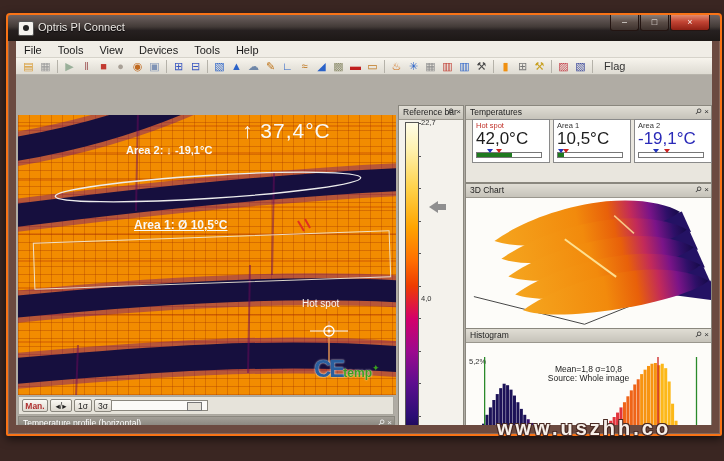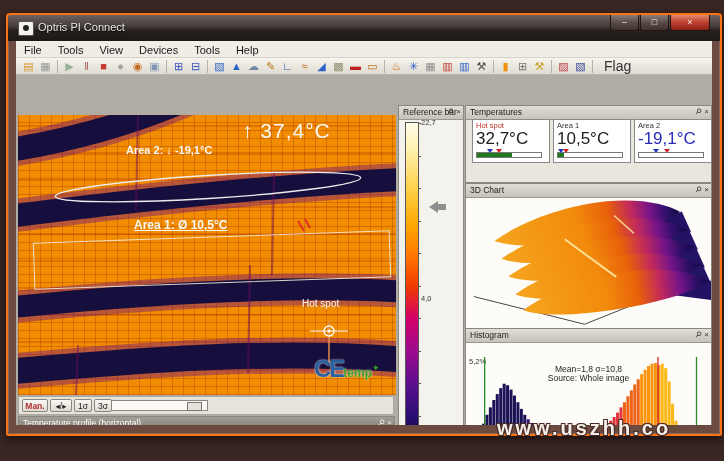--- a/index.html
+++ b/index.html
@@ -29,21 +29,21 @@
   
   .menubar{left:0;top:0;width:100%;height:16px;background:#f0ede6;
            border-bottom:1px solid #d6d3ca;display:flex;align-items:flex-end;}
   .menu-item{font-size:11px;color:#1a1a1a;padding:1px 8px;cursor:default;}
   .toolbar{left:0;top:17px;width:100%;height:17px;display:flex;align-items:center;
            background:linear-gradient(#f7f4ed,#dedbd2);border-bottom:1px solid #b8b5ac;
            padding-left:4px;box-sizing:border-box;}
   .ticon{width:17px;height:15px;font-size:11px;line-height:15px;text-align:center;
          flex:0 0 auto;cursor:default;}
   .tsep{width:1px;height:13px;background:#b5b2a9;margin:0 3px;flex:0 0 auto;}
-  .flag-btn{font-size:14px;color:#333;padding:1px 6px;margin-left:2px;}
+  .flag-btn{font-size:11px;color:#333;padding:1px 6px;margin-left:2px;}
   
   .workspace{left:0;top:34px;width:696px;height:350px;background:#b0aca4;}
   
   .panel{position:absolute;background:#f4f2ec;border:1px solid #8a877e;box-sizing:border-box;}
   .phead{position:relative;height:13px;background:linear-gradient(#e0ddd4,#c6c3ba);
          border-bottom:1px solid #9a978e;font-size:8.5px;color:#222;
          line-height:12px;padding-left:4px;}
   .phead.dark{background:linear-gradient(#a4a098,#7e7a72);color:#fff;}
   .ptools{position:absolute;right:2px;top:0;font-size:8px;line-height:12px;color:#333;}
   .phead.dark .ptools{color:#eee;}
@@ -262,21 +262,21 @@
       </div>
 
       <div class="panel tempspanel">
         <div class="phead">
           <span>Temperatures</span>
           <span class="ptools"><span class="pin">⚲</span><span>×</span></span>
         </div>
         <div id="tempboxes">
             <div class="tempbox" style="left: 6px;">
               <div class="tlabel" style="color: rgb(192, 48, 40);">Hot spot</div>
-              <div class="tvalue" style="color: rgb(28, 28, 28);">32,7°C</div>
+              <div class="tvalue" style="color: rgb(28, 28, 28);">42,0°C</div>
               <div class="tbar">
                 <div class="tfill" style="width: 55%;"></div>
                 <div class="tmark" style="left: calc(20% - 3px); border-top-color: rgb(34, 51, 187); border-top-width: 4px;"></div>
                 <div class="tmark" style="left: calc(34% - 3px); border-top-color: rgb(204, 34, 34); border-top-width: 4px;"></div>
               </div>
             </div>
             <div class="tempbox" style="left: 87px;">
               <div class="tlabel" style="color: rgb(51, 51, 51);">Area 1</div>
               <div class="tvalue" style="color: rgb(28, 28, 28);">10,5°C</div>
               <div class="tbar">

